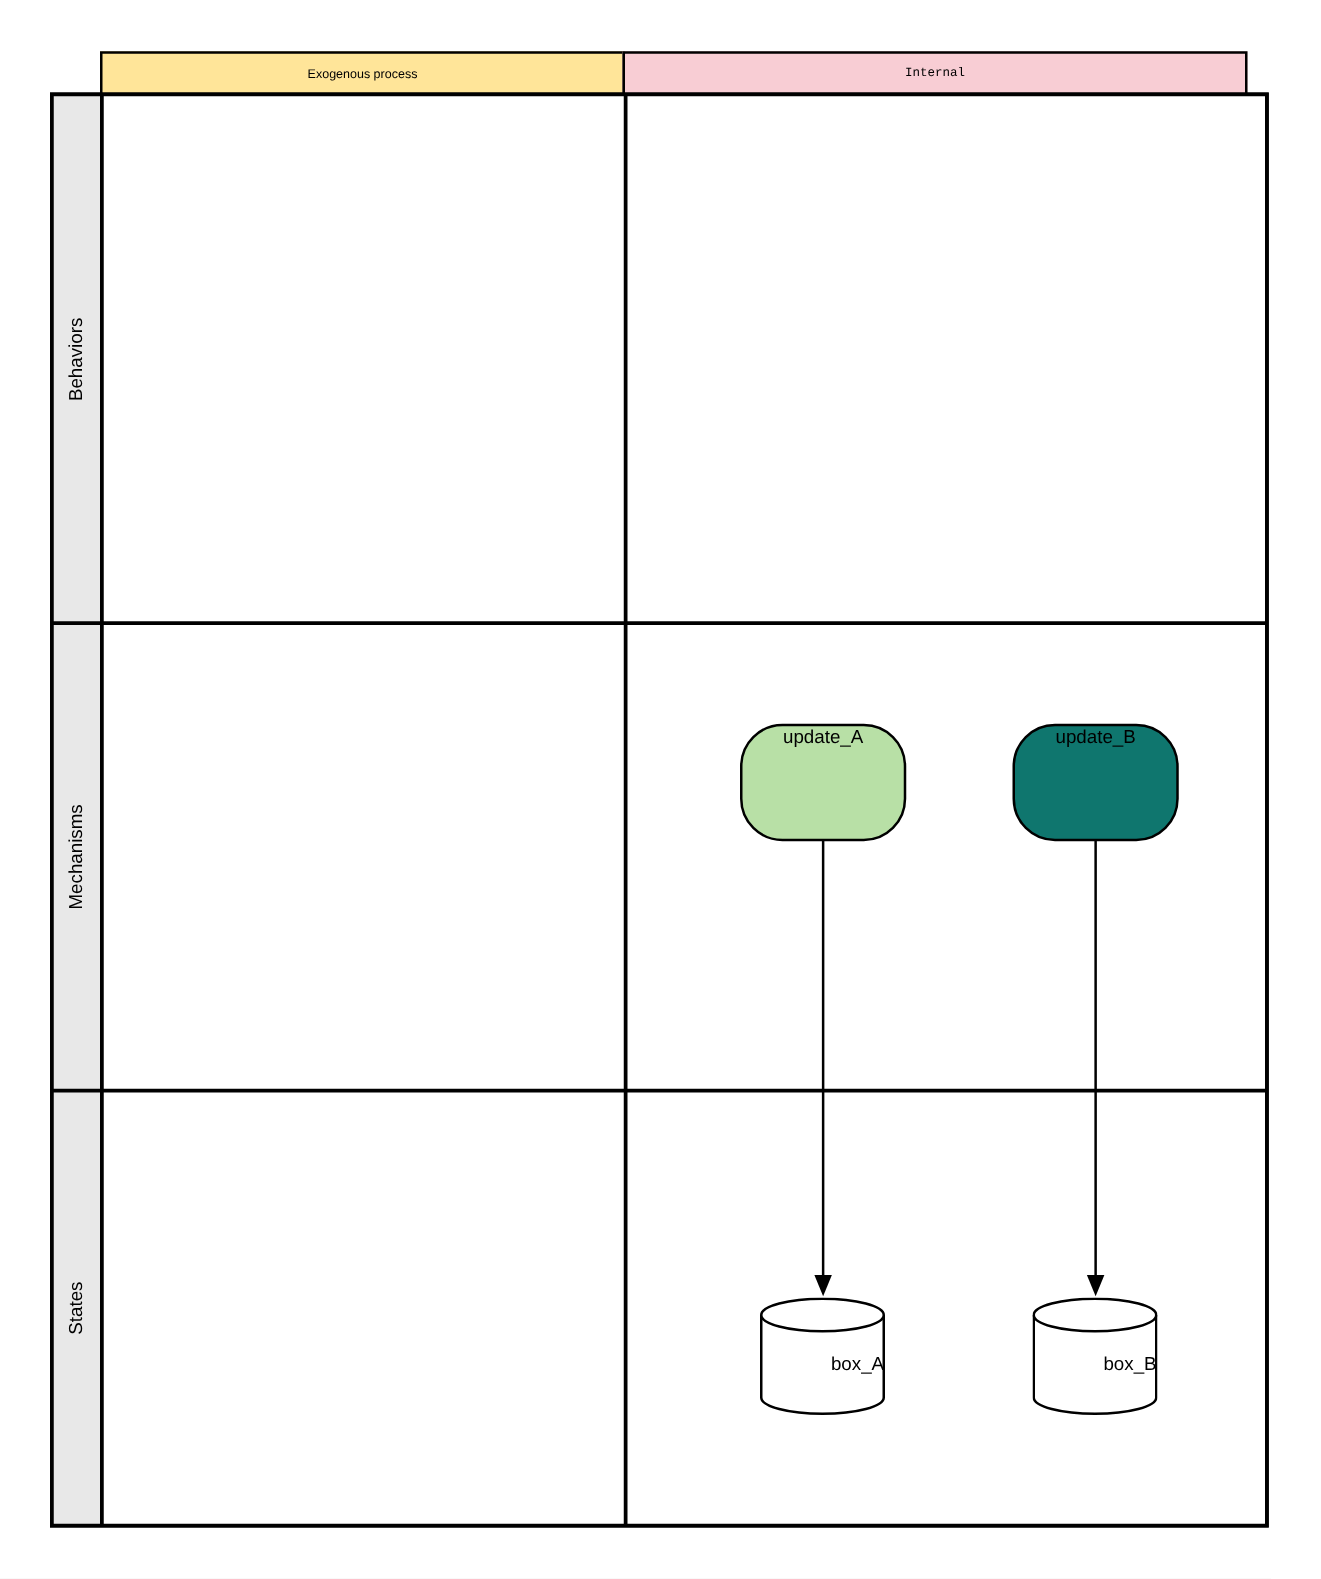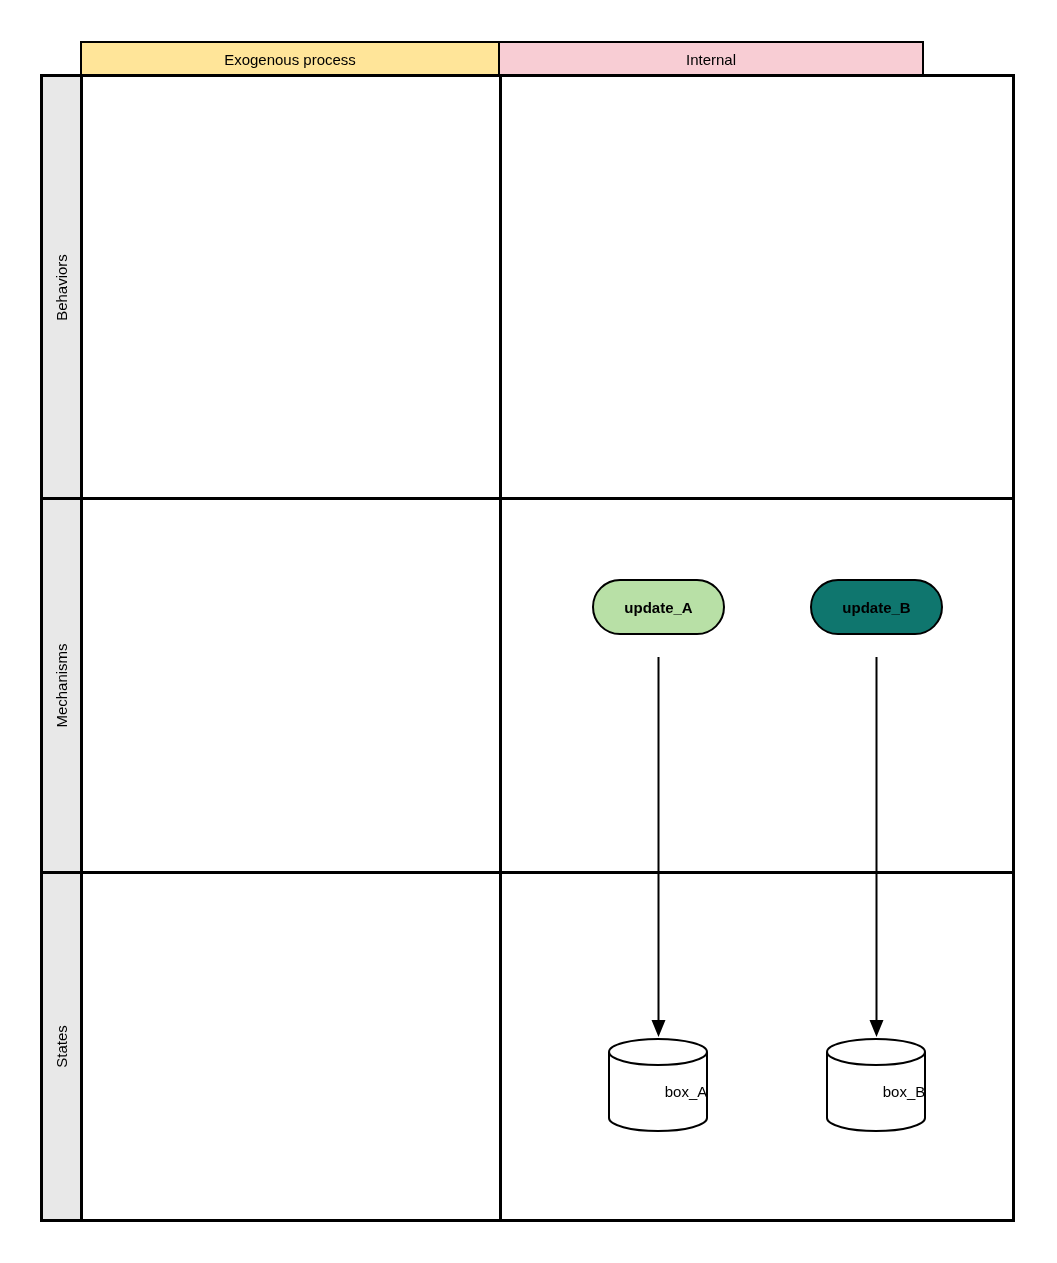--- a/index.html
+++ b/index.html
@@ -16,24 +16,24 @@
 
   
   .col-header {
     position: absolute;
     top: 41px;
     height: 36px;
     border: 2px solid #000;
     display: flex;
     align-items: center;
     justify-content: center;
-    font-size: 15px;
+    font-size: 10px;
   }
   .col-header.exo { left: 80px;  width: 420px; }
-  .col-header.int { left: 498px; width: 426px; }
+  .col-header.int { left: 498px; width: 500px; font-family: Liberation Mono, monospace; }
 
   
   .pool {
     position: absolute;
     left: 40px;
     top: 74px;
     width: 975px;
     height: 1148px;
     background: #000;
     border: 3px solid #000;
@@ -52,28 +52,26 @@
   .row-label span {
     transform: rotate(-90deg);
     white-space: nowrap;
     font-size: 15px;
   }
 
   
   .node-rounded {
     position: absolute;
     width: 133px;
-    height: 56px;
+    height: 94px;
     border: 2px solid #000;
     border-radius: 34px;
     display: flex;
-    align-items: center;
     justify-content: center;
     font-size: 15px;
-    font-weight: bold;
   }
   #node-update-a { left: 592px; top: 579px; }
   #node-update-b { left: 810px; top: 579px; }
 
   .node-cylinder {
     position: absolute;
     width: 100px;
     height: 94px;
   }
   #node-box-a { left: 608px; top: 1038px; }

